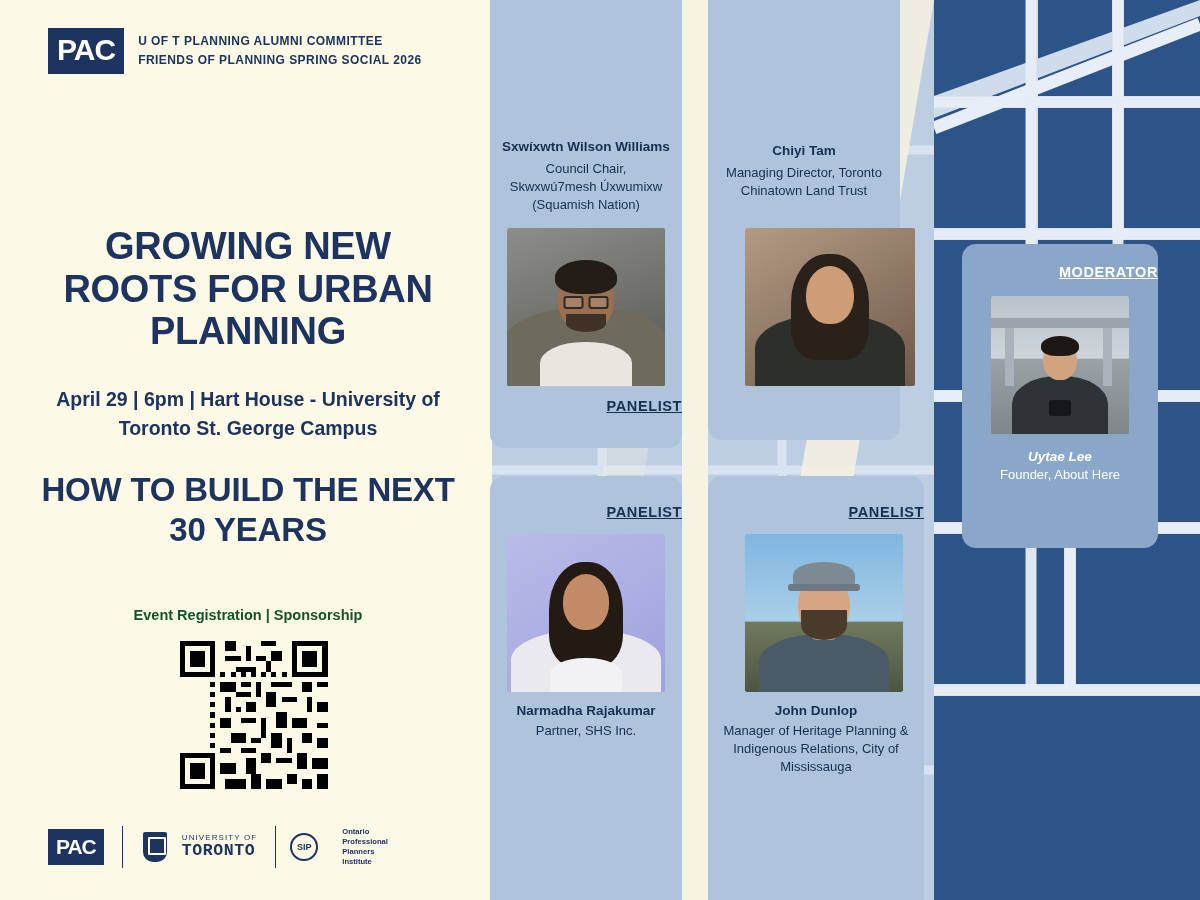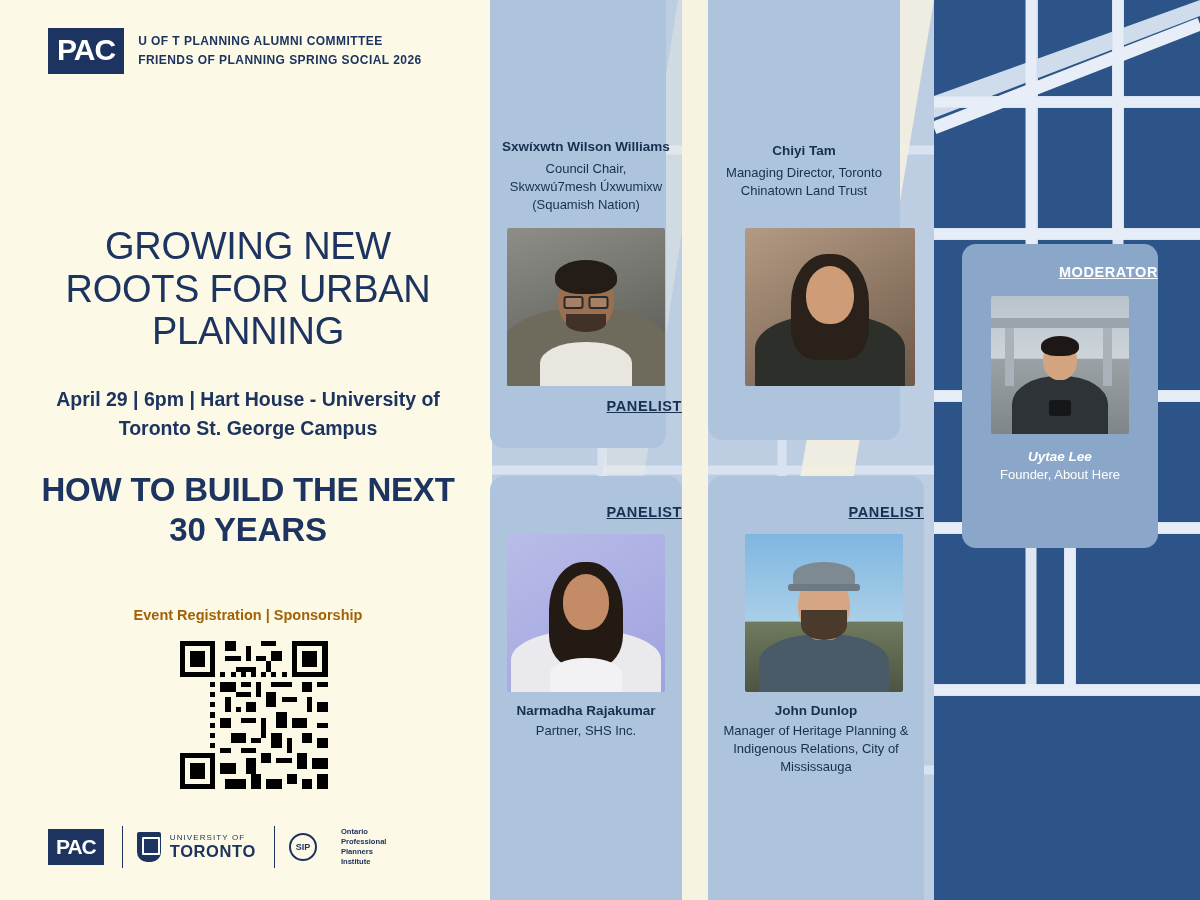--- a/index.html
+++ b/index.html
@@ -44,75 +44,75 @@
     padding: 7px 9px 9px 9px;
     font-family: "Liberation Sans", sans-serif;
   }
   .logo-text {
     color: #1d3461; font-weight: bold; font-size: 12px;
     letter-spacing: 0.45px; line-height: 1.55;
   }
 
   .headline {
     position: absolute; left: 38px; top: 225px; width: 420px;
-    color: #1d3461; font-weight: normal; font-size: 38px;
+    color: #1d3461; font-weight: bold; font-size: 38px;
     line-height: 1.12; letter-spacing: -0.3px; text-align: center;
   }
 
   .details {
     position: absolute; left: 38px; top: 385px; width: 420px;
     color: #1d3461; font-weight: bold; font-size: 19.5px;
     line-height: 1.5; text-align: center;
   }
 
   .subhead {
     position: absolute; left: 38px; top: 470px; width: 420px;
     color: #1d3461; font-weight: bold; font-size: 33px;
     line-height: 1.2; text-align: center; letter-spacing: -0.2px;
   }
 
   .reg-label {
     position: absolute; left: 38px; top: 607px; width: 420px;
-    text-align: center; color: #a16207;
+    text-align: center; color: #14532d;
     font-weight: bold; font-size: 14.5px;
   }
 
   .qr-wrap {
     position: absolute; left: 172px; top: 641px;
     width: 163px; height: 148px; background: #fcf9e6;
   }
   .qr { width: 163px; height: 148px; display: block; }
 
   .footer-logos {
     position: absolute; left: 48px; top: 826px;
     display: flex; align-items: center; gap: 18px;
   }
   .pac-small {
     background: #1d3461; color: #fff; font-weight: bold;
     font-size: 21px; letter-spacing: -1px;
     padding: 7px 8px 8px 8px; line-height: 1;
   }
   .uoft {
-    display: flex; align-items: center; gap: 9px;
-    border-left: 1px solid #1d3461; padding-left: 14px; height: 42px;
+    display: flex; align-items: center; gap: 15px;
+    border-left: 1px solid #1d3461; padding-left: 20px; height: 42px;
   }
   .uoft-crest {
     width: 24px; height: 30px; background: #1d3461;
     border-radius: 2px 2px 10px 10px;
     position: relative;
   }
   .uoft-crest:after {
     content: ""; position: absolute; left: 5px; top: 5px;
     width: 14px; height: 14px; border: 2px solid #fff;
     border-radius: 1px;
   }
   .uoft-text { color: #1d3461; line-height: 1.1; }
   .uoft-text .u1 { font-size: 8px; letter-spacing: 1.1px; font-weight: normal; }
   .uoft-text .u2 { font-size: 16.5px; font-weight: bold; letter-spacing: 0.6px;
-                   font-family: Liberation Sans, sans-serif; }
+                   font-family: Liberation Mono, monospace; }
   .oppi {
     display: flex; align-items: center; gap: 24px;
     border-left: 1px solid #1d3461; padding-left: 14px; height: 42px;
   }
   .oppi-mark {
     width: 28px; height: 28px; border: 2.5px solid #1d3461;
     border-radius: 50%; position: relative;
   }
   .oppi-mark:after {
     content: "SIP"; position: absolute; inset: 0;
@@ -369,21 +369,21 @@
         <div class="oppi-text">
           <div>Ontario</div>
           <div>Professional</div>
           <div>Planners</div>
           <div>Institute</div>
         </div>
       </div>
     </div>
   </div>
 
-  <div class="card" style="left:490px;top:0;width:176px;height:448px;border-radius:0 0 14px 14px;">
+  <div class="card" style="left:490px;top:0;width:192px;height:448px;border-radius:0 0 14px 14px;">
     <div class="card-name" style="position:absolute;left:10px;top:138px;width:172px;">Sxwíxwtn Wilson Williams</div>
     <div class="card-role" style="position:absolute;left:14px;top:160px;width:164px;">Council Chair, Skwxwú7mesh Úxwumixw (Squamish Nation)</div>
     <div class="photo" style="position:absolute;left:17px;top:228px;width:158px;height:158px;">
       <div class="ph">
         <div class="bg" style="background:linear-gradient(160deg,#8d8e88,#55564f);"></div>
         <div class="shoulders" style="width:168px;height:78px;background:#6e6a5c;"></div>
         <div class="neck" style="width:30px;height:26px;bottom:70px;background:#8a6246;"></div>
         <div class="head" style="width:56px;height:66px;top:38px;background:#9a7050;"></div>
         <div class="hair" style="width:62px;height:34px;top:32px;background:#231c17;"></div>
         <div class="glasses" style="top:68px;">

